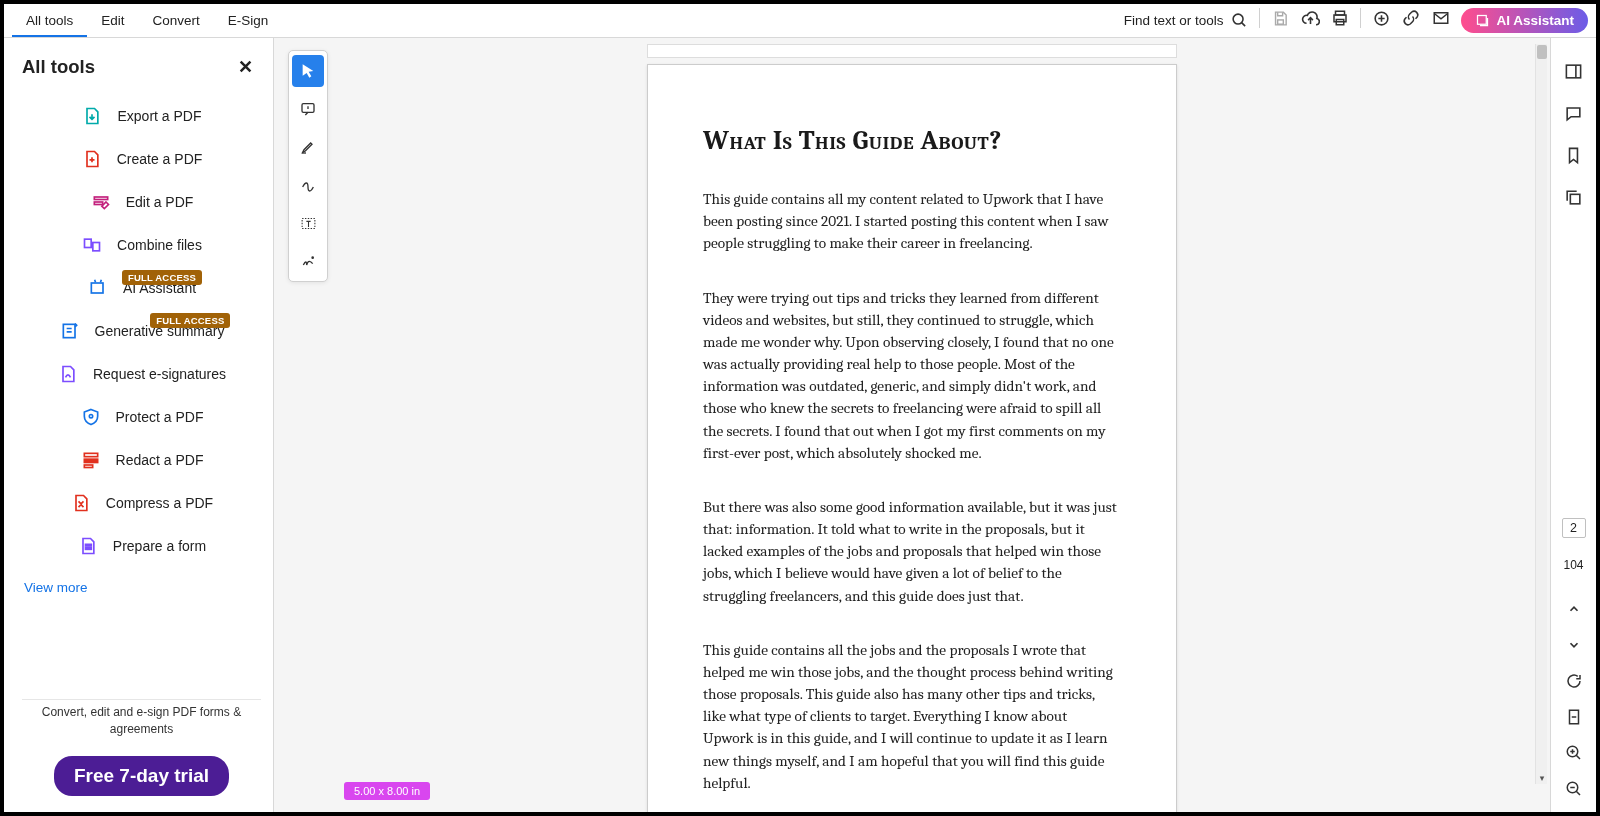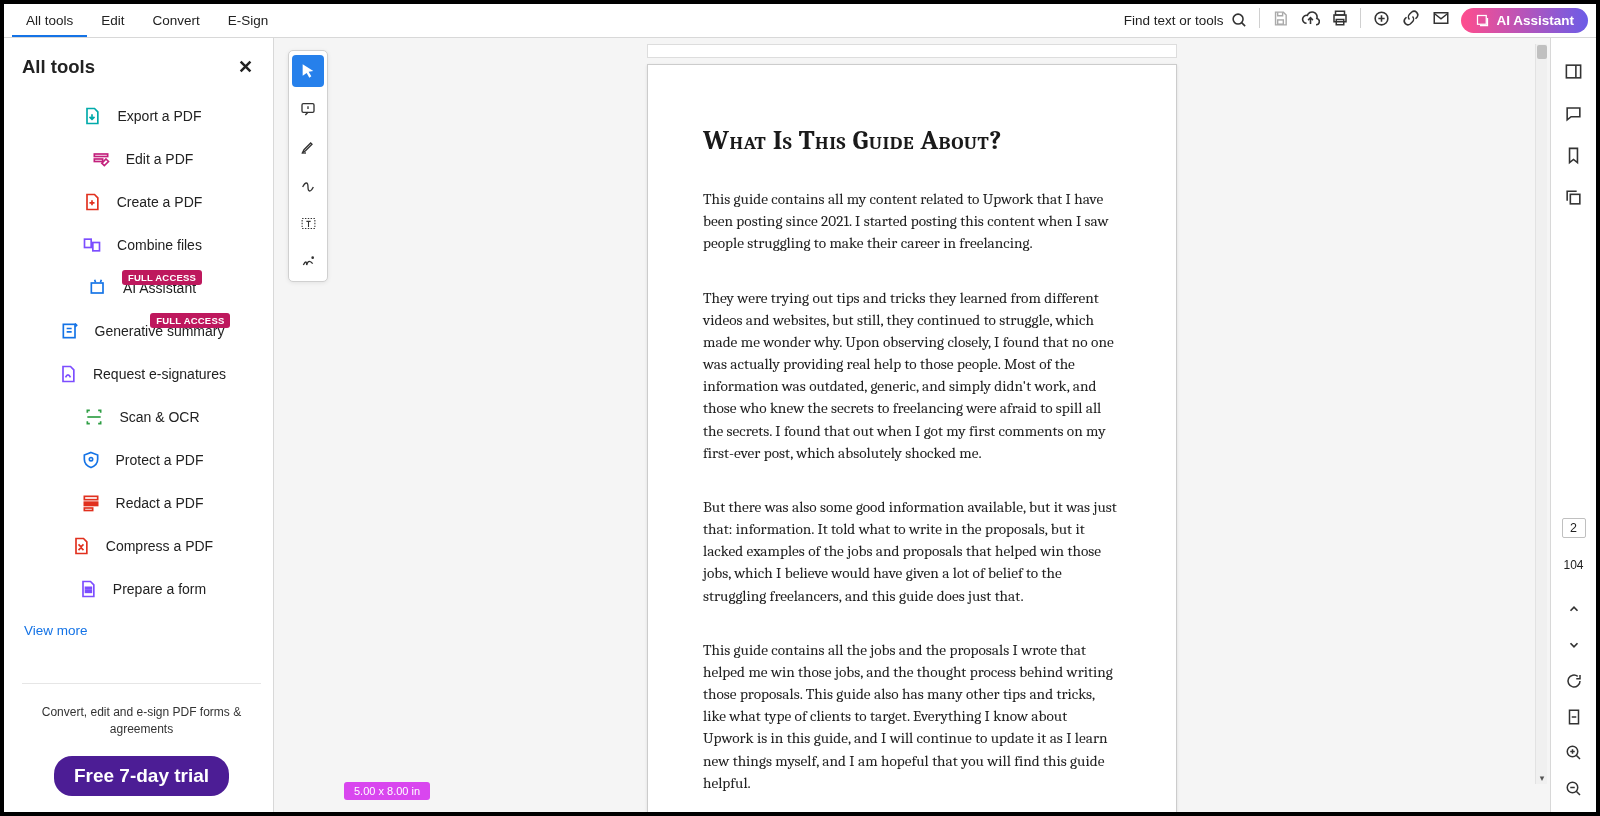--- a/index.html
+++ b/index.html
@@ -20,23 +20,23 @@
 .main { flex:1; display:flex; overflow:hidden; background:#f5f5f5; }
 
 
 .left-panel { width: 270px; background:#fff; border-right:1px solid #d8d8d8; padding:18px 12px 12px 18px; display:flex; flex-direction:column; }
 .left-head { display:flex; align-items:center; justify-content:space-between; margin-bottom:12px; padding-right:8px;}
 .left-title { font-size:18.5px; font-weight:700; color:#222; }
 .close-x { font-size:18px; font-weight:700; cursor:pointer; color:#222; }
 .tools-list { display:flex; flex-direction:column; gap:3px; margin-top:6px;align-items:center;}
 .tool-item { display:flex; align-items:center; gap:14px; padding:9px 10px; border-radius:4px; cursor:pointer; font-size:14px; color:#222; position:relative;}
 .tool-item .ic { width:22px; height:22px; display:inline-flex; align-items:center; justify-content:center; }
-.badge { position:absolute; right:4px; top:2px; background:#be185d; color:#fff; font-size:9.5px; font-weight:700; padding:2px 6px; border-radius:3px; letter-spacing:0.2px;}
+.badge { position:absolute; right:4px; top:2px; background:#a16207; color:#fff; font-size:9.5px; font-weight:700; padding:2px 6px; border-radius:3px; letter-spacing:0.2px;}
 .view-more { color:#1473e6; font-size:13.5px; margin-top:14px; cursor:pointer; padding-left:2px; }
-.left-footer { margin-top:auto; text-align:center; border-top:1px solid #e6e6e6; padding-top:20px; padding-bottom:4px;}
+.left-footer { margin-top:auto; text-align:center; border-top:1px solid #e6e6e6; padding-top:4px; padding-bottom:4px;}
 .left-footer .caption { font-size:12px; color:#333; line-height:1.4; }
 .trial-btn { margin-top:18px; background:#4c1d95; color:#fff; border:none; padding:9px 20px; border-radius:18px; font-size:19px; font-weight:600; cursor:pointer; }
 
 
 .center { flex:1; position:relative; background:#f5f5f5; overflow:hidden; }
 .float-toolbar { position:absolute; left:14px; top:12px; width:40px; background:#fff; border:1px solid #d0d0d0; border-radius:5px; box-shadow:0 1px 4px rgba(0,0,0,0.08); display:flex; flex-direction:column; align-items:center; padding:4px; gap:6px;}
 .ft-btn { width:32px; height:32px; border-radius:4px; display:flex; align-items:center; justify-content:center; cursor:pointer; color:#333; font-size:16px; }
 .ft-btn.active { background:#2680eb; color:#fff; }
 .page-strip { position:absolute; left:50%; transform:translateX(-50%); top:6px; width:530px; height:14px; background:#fff; border:1px solid #ddd;}
 .page { position:absolute; left:50%; transform:translateX(-50%); top:26px; width:530px; height:780px; background:#fff; border:1px solid #ccc; box-shadow:0 1px 3px rgba(0,0,0,0.1); padding:60px 55px 40px; }
@@ -140,39 +140,39 @@
           <span class="ic">
             <svg width="20" height="20" viewBox="0 0 24 24" fill="none" stroke="#0aa" stroke-width="2">
               <path d="M6 3h9l4 4v14H6z"></path>
               <path d="M12 10v6M9 13l3 3 3-3"></path>
             </svg>
           </span>
           <span>Export a PDF</span>
         </div>
       <div class="tool-item">
           <span class="ic">
+            <svg width="20" height="20" viewBox="0 0 24 24" fill="none" stroke="#e1301e" stroke-width="2">
+              <path d="M6 3h9l4 4v14H6z"></path>
+              <path d="M12 10v6M9 13h6"></path>
+            </svg>
+          </span>
+          <span>Create a PDF</span>
+        </div>
+      <div class="tool-item">
+          <span class="ic">
             <svg width="20" height="20" viewBox="0 0 24 24" fill="none" stroke="#c3207c" stroke-width="2">
               <rect x="4" y="6" width="16" height="3"></rect>
               <rect x="4" y="12" width="10" height="3"></rect>
               <path d="M18 12l3 3-5 5-3-3z"></path>
             </svg>
           </span>
           <span>Edit a PDF</span>
         </div>
       <div class="tool-item">
           <span class="ic">
-            <svg width="20" height="20" viewBox="0 0 24 24" fill="none" stroke="#e1301e" stroke-width="2">
-              <path d="M6 3h9l4 4v14H6z"></path>
-              <path d="M12 10v6M9 13h6"></path>
-            </svg>
-          </span>
-          <span>Create a PDF</span>
-        </div>
-      <div class="tool-item">
-          <span class="ic">
             <svg width="20" height="20" viewBox="0 0 24 24" fill="none" stroke="#7c4dff" stroke-width="2">
               <rect x="3" y="5" width="8" height="10"></rect>
               <rect x="13" y="9" width="8" height="10"></rect>
             </svg>
           </span>
           <span>Combine files</span>
         </div>
       <div class="tool-item">
           <span class="ic">
             <svg width="20" height="20" viewBox="0 0 24 24" fill="none" stroke="#1473e6" stroke-width="2">
@@ -195,29 +195,20 @@
           <span class="badge">FULL ACCESS</span>
         </div>
       <div class="tool-item">
           <span class="ic">
             <svg width="20" height="20" viewBox="0 0 24 24" fill="none" stroke="#7c4dff" stroke-width="2">
               <path d="M6 3h9l4 4v14H6z"></path>
               <path d="M9 16c2-4 4-4 6 0"></path>
             </svg>
           </span>
           <span>Request e-signatures</span>
-        </div>
-      <div class="tool-item">
-          <span class="ic">
-            <svg width="20" height="20" viewBox="0 0 24 24" fill="none" stroke="#2e9e44" stroke-width="2">
-              <path d="M4 7V4h3M20 7V4h-3M4 17v3h3M20 17v3h-3"></path>
-              <path d="M4 12h16"></path>
-            </svg>
-          </span>
-          <span>Scan &amp; OCR</span>
         </div>
       <div class="tool-item">
           <span class="ic">
             <svg width="20" height="20" viewBox="0 0 24 24" fill="none" stroke="#1473e6" stroke-width="2">
               <path d="M12 3l8 3v5c0 5-3 8-8 10-5-2-8-5-8-10V6z"></path>
               <circle cx="12" cy="11" r="2"></circle>
             </svg>
           </span>
           <span>Protect a PDF</span>
         </div>

